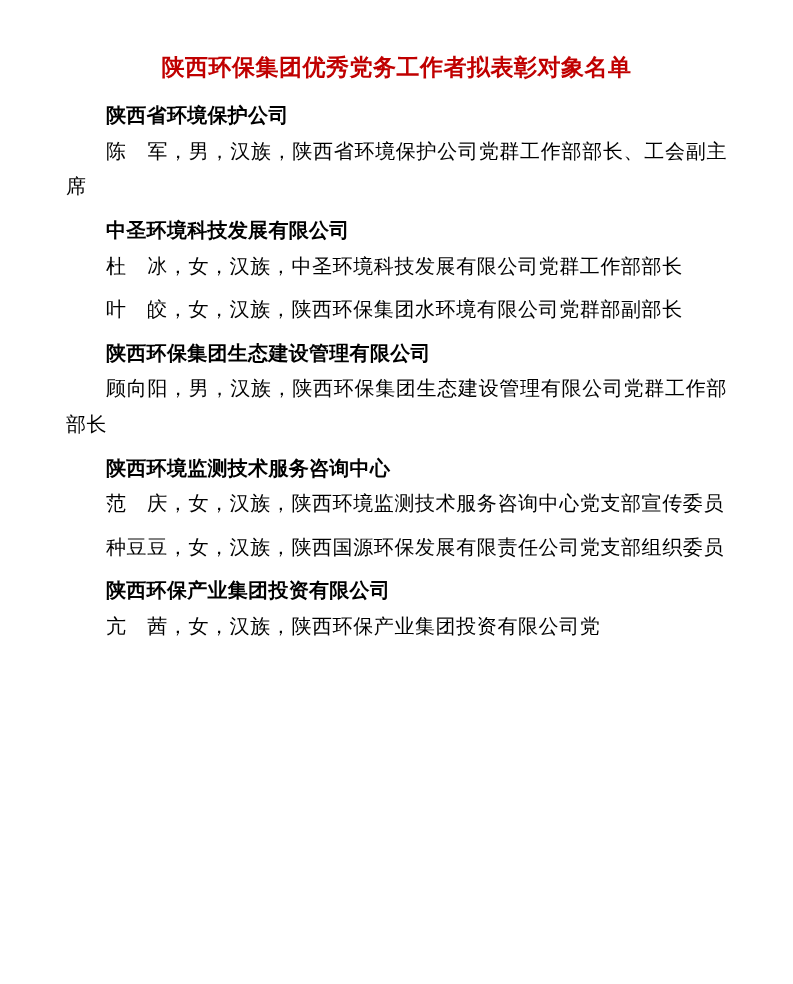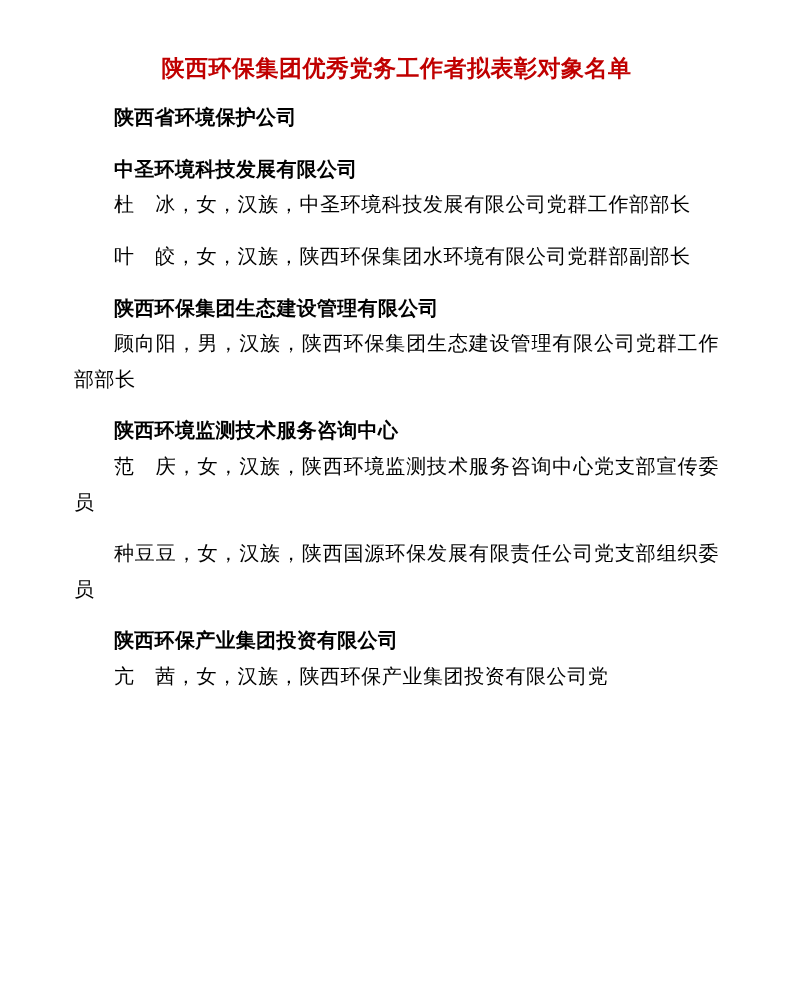--- a/index.html
+++ b/index.html
@@ -15,21 +15,21 @@
   }
   .page {
     position: relative;
     width: 793px;
     height: 984px;
     box-sizing: border-box;
     padding: 52px 58px 0 58px;
   }
   .doc-title {
     color: #c00000;
-    font-family: Liberation Sans, sans-serif;
+    font-family: Liberation Serif, serif;
     font-weight: bold;
     font-size: 23px;
     text-align: center;
     letter-spacing: 0.5px;
     margin: 0 0 14px 0;
     line-height: 1.4;
   }
   .org-name {
     font-family: "Liberation Sans", "DejaVu Sans", sans-serif;
     font-weight: bold;
@@ -45,32 +45,33 @@
     font-size: 20px;
     color: #000000;
     text-indent: 40px;
     line-height: 1.78;
     margin: 0;
     letter-spacing: 0.6px;
     text-align: justify;
     text-justify: inter-ideograph;
   }
   .entry {
-    margin: 16px;
+    margin: 8px;
   }
 </style>
 </head>
 <body>
 
 <div class="page">
 
   <h1 class="doc-title">陕西环保集团优秀党务工作者拟表彰对象名单</h1>
 
   <div class="entry">
     <p class="org-name">陕西省环境保护公司</p>
+    <p class="person-line">陈　军，男，汉族，陕西省环境保护公司党群工作部部长、工会副主席</p>
   </div>
 
   <div class="entry">
     <p class="org-name">中圣环境科技发展有限公司</p>
     <p class="person-line">杜　冰，女，汉族，中圣环境科技发展有限公司党群工作部部长</p>
   </div>
 
   <div class="entry">
     <p class="person-line">叶　皎，女，汉族，陕西环保集团水环境有限公司党群部副部长</p>
   </div>

